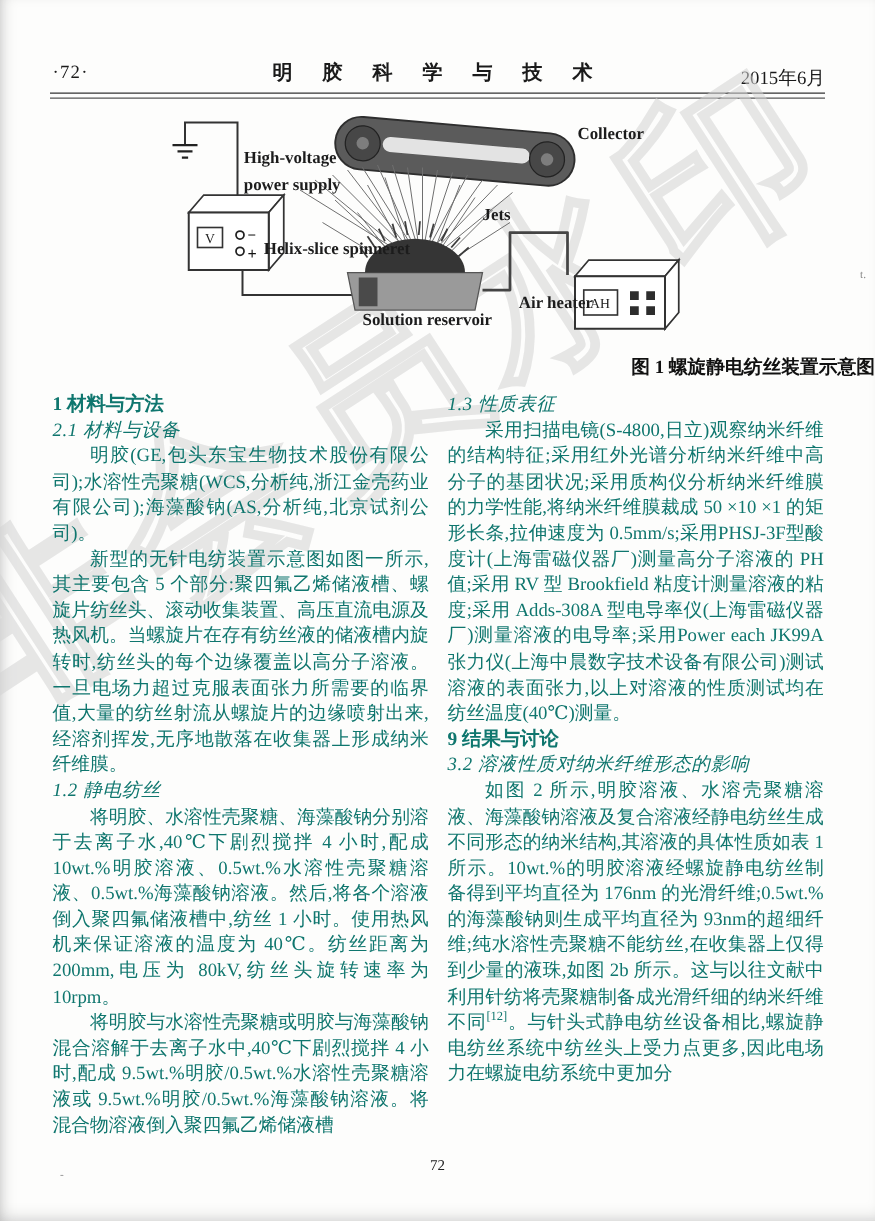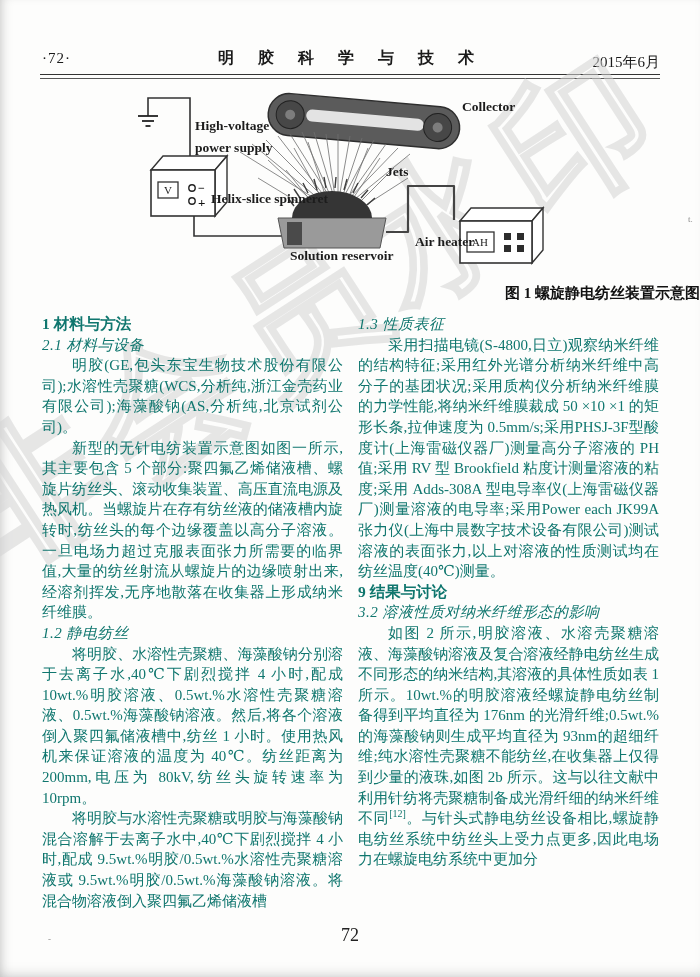--- a/index.html
+++ b/index.html
@@ -25,21 +25,21 @@
   
   .col{position:absolute;top:314px;width:301px;font-size:15px;line-height:20.6px;color:#0f766e;
        text-align:justify;text-justify:inter-character;z-index:2;}
   .col-l{left:42px;} .col-r{left:358px;}
   .col p{margin:0;text-indent:2em;}
   .col p.noind{text-indent:0;}
   .h-num{font-weight:bold;font-size:15.5px;margin:0;}
   .h-sub{font-style:italic;font-weight:500;margin:0;letter-spacing:.5px;}
   sup.ref{font-size:10px;line-height:0;}
   
-  .foot{position:absolute;left:0;top:925px;width:700px;text-align:center;font-size:18px;color:#222;z-index:2;}
+  .foot{position:absolute;left:0;top:925px;width:700px;text-align:center;font-size:12px;color:#222;z-index:2;}
   .speck{position:absolute;color:#8a8a8a;font-size:9px;z-index:2;}
 </style>
 </head>
 <body>
 
 <div class="page">
 
   <div class="hdr">
     <span class="pg">·72·</span>
     <span class="journal">明 胶 科 学 与 技 术</span>

